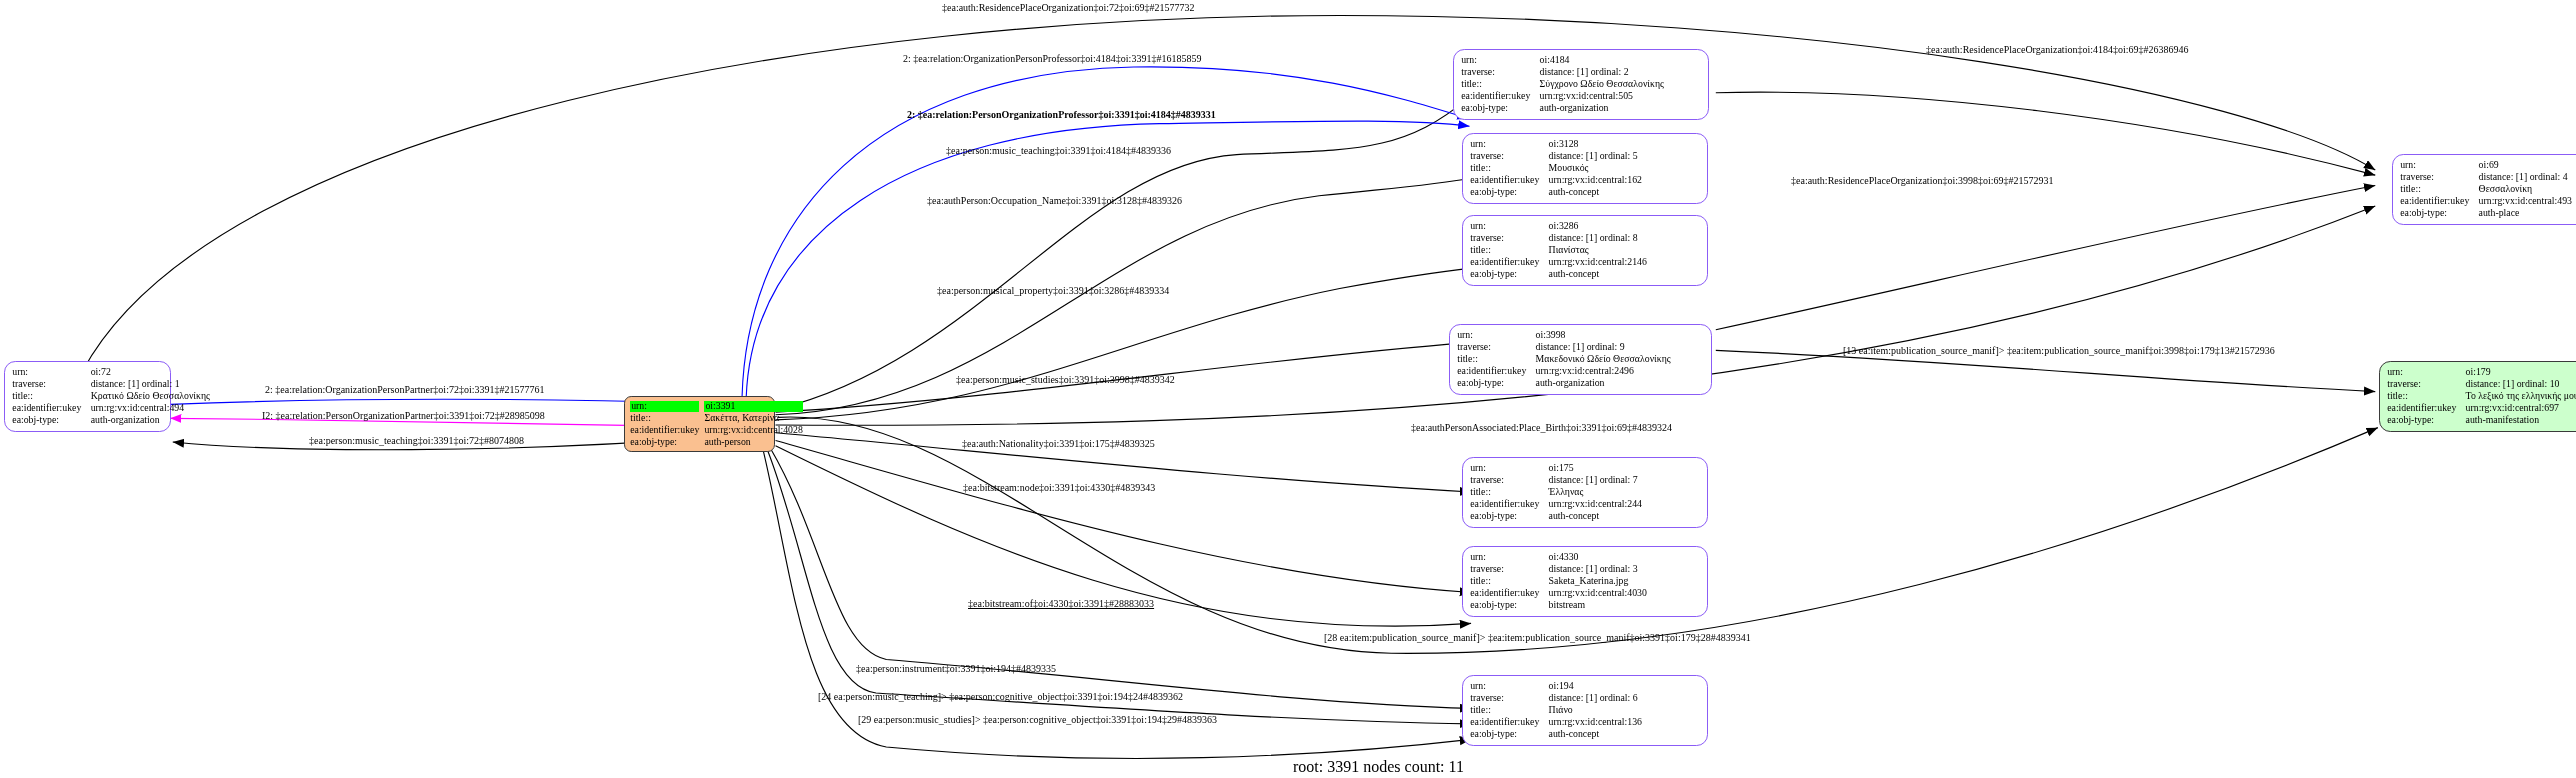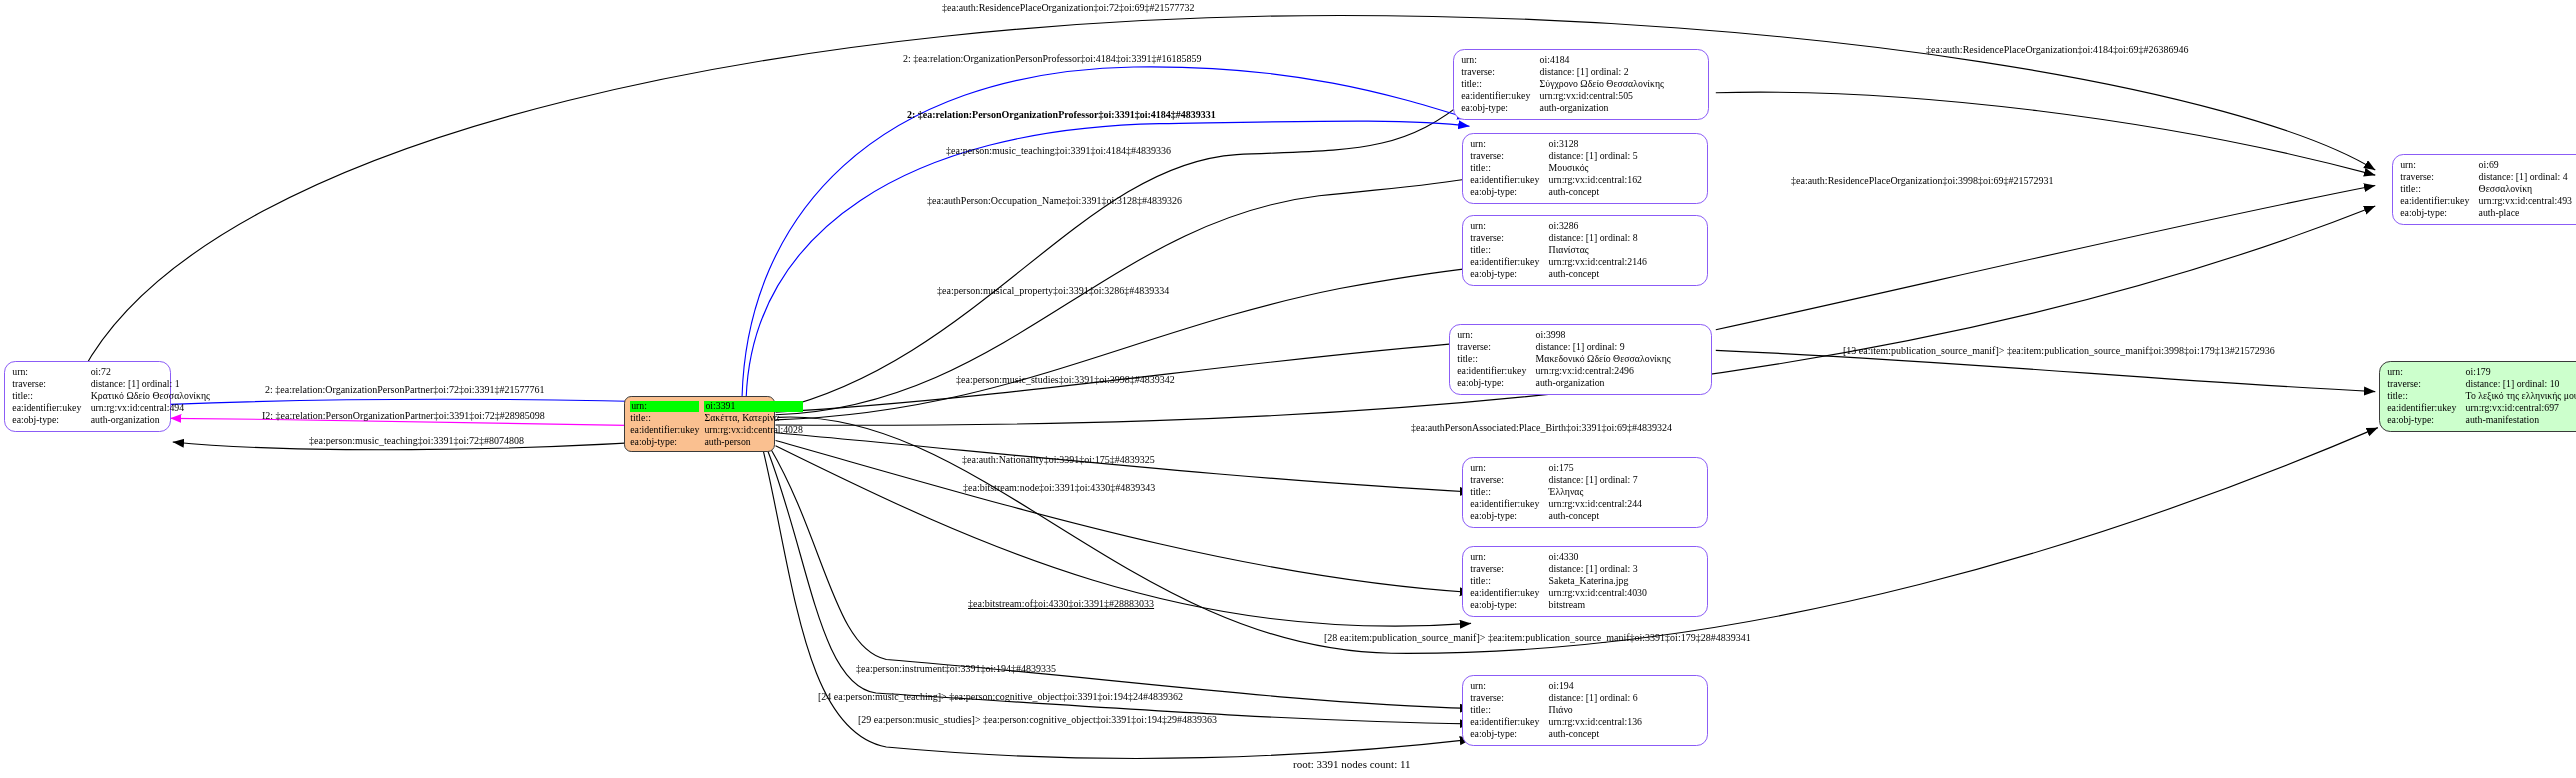--- a/index.html
+++ b/index.html
@@ -62,21 +62,21 @@
   }
   .elabel {
     position: absolute;
     font-size: 10px;
     white-space: nowrap;
     line-height: 1;
     color: #000;
   }
   .footer {
     position: absolute;
-    font-size: 11px;
+    font-size: 16px;
     white-space: nowrap;
   }
 </style>
 </head>
 <body>
 
 <div id="canvas">
 
   <svg id="edges" viewBox="0 0 5141 1512">
     <defs>
@@ -435,21 +435,21 @@
   </div>
 
   <div class="elabel" style="left:942px; top:2.6px;">‡ea:auth:ResidencePlaceOrganization‡oi:72‡oi:69‡#21577732</div>
   <div class="elabel" style="left:903px; top:54px;">2: ‡ea:relation:OrganizationPersonProfessor‡oi:4184‡oi:3391‡#16185859</div>
   <div class="elabel" style="left:907px; top:110px;font-weight:bold;">2: ‡ea:relation:PersonOrganizationProfessor‡oi:3391‡oi:4184‡#4839331</div>
   <div class="elabel" style="left:946px; top:146px;">‡ea:person:music_teaching‡oi:3391‡oi:4184‡#4839336</div>
   <div class="elabel" style="left:927px; top:196px;">‡ea:authPerson:Occupation_Name‡oi:3391‡oi:3128‡#4839326</div>
   <div class="elabel" style="left:937px; top:286px;">‡ea:person:musical_property‡oi:3391‡oi:3286‡#4839334</div>
   <div class="elabel" style="left:956px; top:375px;">‡ea:person:music_studies‡oi:3391‡oi:3998‡#4839342</div>
   <div class="elabel" style="left:1411px; top:423px;">‡ea:authPersonAssociated:Place_Birth‡oi:3391‡oi:69‡#4839324</div>
-  <div class="elabel" style="left:962px; top:439px;margin-top:16px;">‡ea:auth:Nationality‡oi:3391‡oi:175‡#4839325</div>
+  <div class="elabel" style="left:962px; top:439px;">‡ea:auth:Nationality‡oi:3391‡oi:175‡#4839325</div>
   <div class="elabel" style="left:963px; top:483px;">‡ea:bitstream:node‡oi:3391‡oi:4330‡#4839343</div>
   <div class="elabel" style="left:968px; top:599px;text-decoration:underline;">‡ea:bitstream:of‡oi:4330‡oi:3391‡#28883033</div>
   <div class="elabel" style="left:856px; top:664px;">‡ea:person:instrument‡oi:3391‡oi:194‡#4839335</div>
   <div class="elabel" style="left:818px; top:692px;text-align:right;">[24 ea:person:music_teaching]&gt; ‡ea:person:cognitive_object‡oi:3391‡oi:194‡24#4839362</div>
   <div class="elabel" style="left:820px; top:715px;padding-left:38px;">[29 ea:person:music_studies]&gt; ‡ea:person:cognitive_object‡oi:3391‡oi:194‡29#4839363</div>
   <div class="elabel" style="left:265px; top:385px;">2: ‡ea:relation:OrganizationPersonPartner‡oi:72‡oi:3391‡#21577761</div>
   <div class="elabel" style="left:262px; top:411px;">I2: ‡ea:relation:PersonOrganizationPartner‡oi:3391‡oi:72‡#28985098</div>
   <div class="elabel" style="left:309px; top:436px;">‡ea:person:music_teaching‡oi:3391‡oi:72‡#8074808</div>
   <div class="elabel" style="left:1926px; top:45px;">‡ea:auth:ResidencePlaceOrganization‡oi:4184‡oi:69‡#26386946</div>
   <div class="elabel" style="left:1791px; top:176px;">‡ea:auth:ResidencePlaceOrganization‡oi:3998‡oi:69‡#21572931</div>

